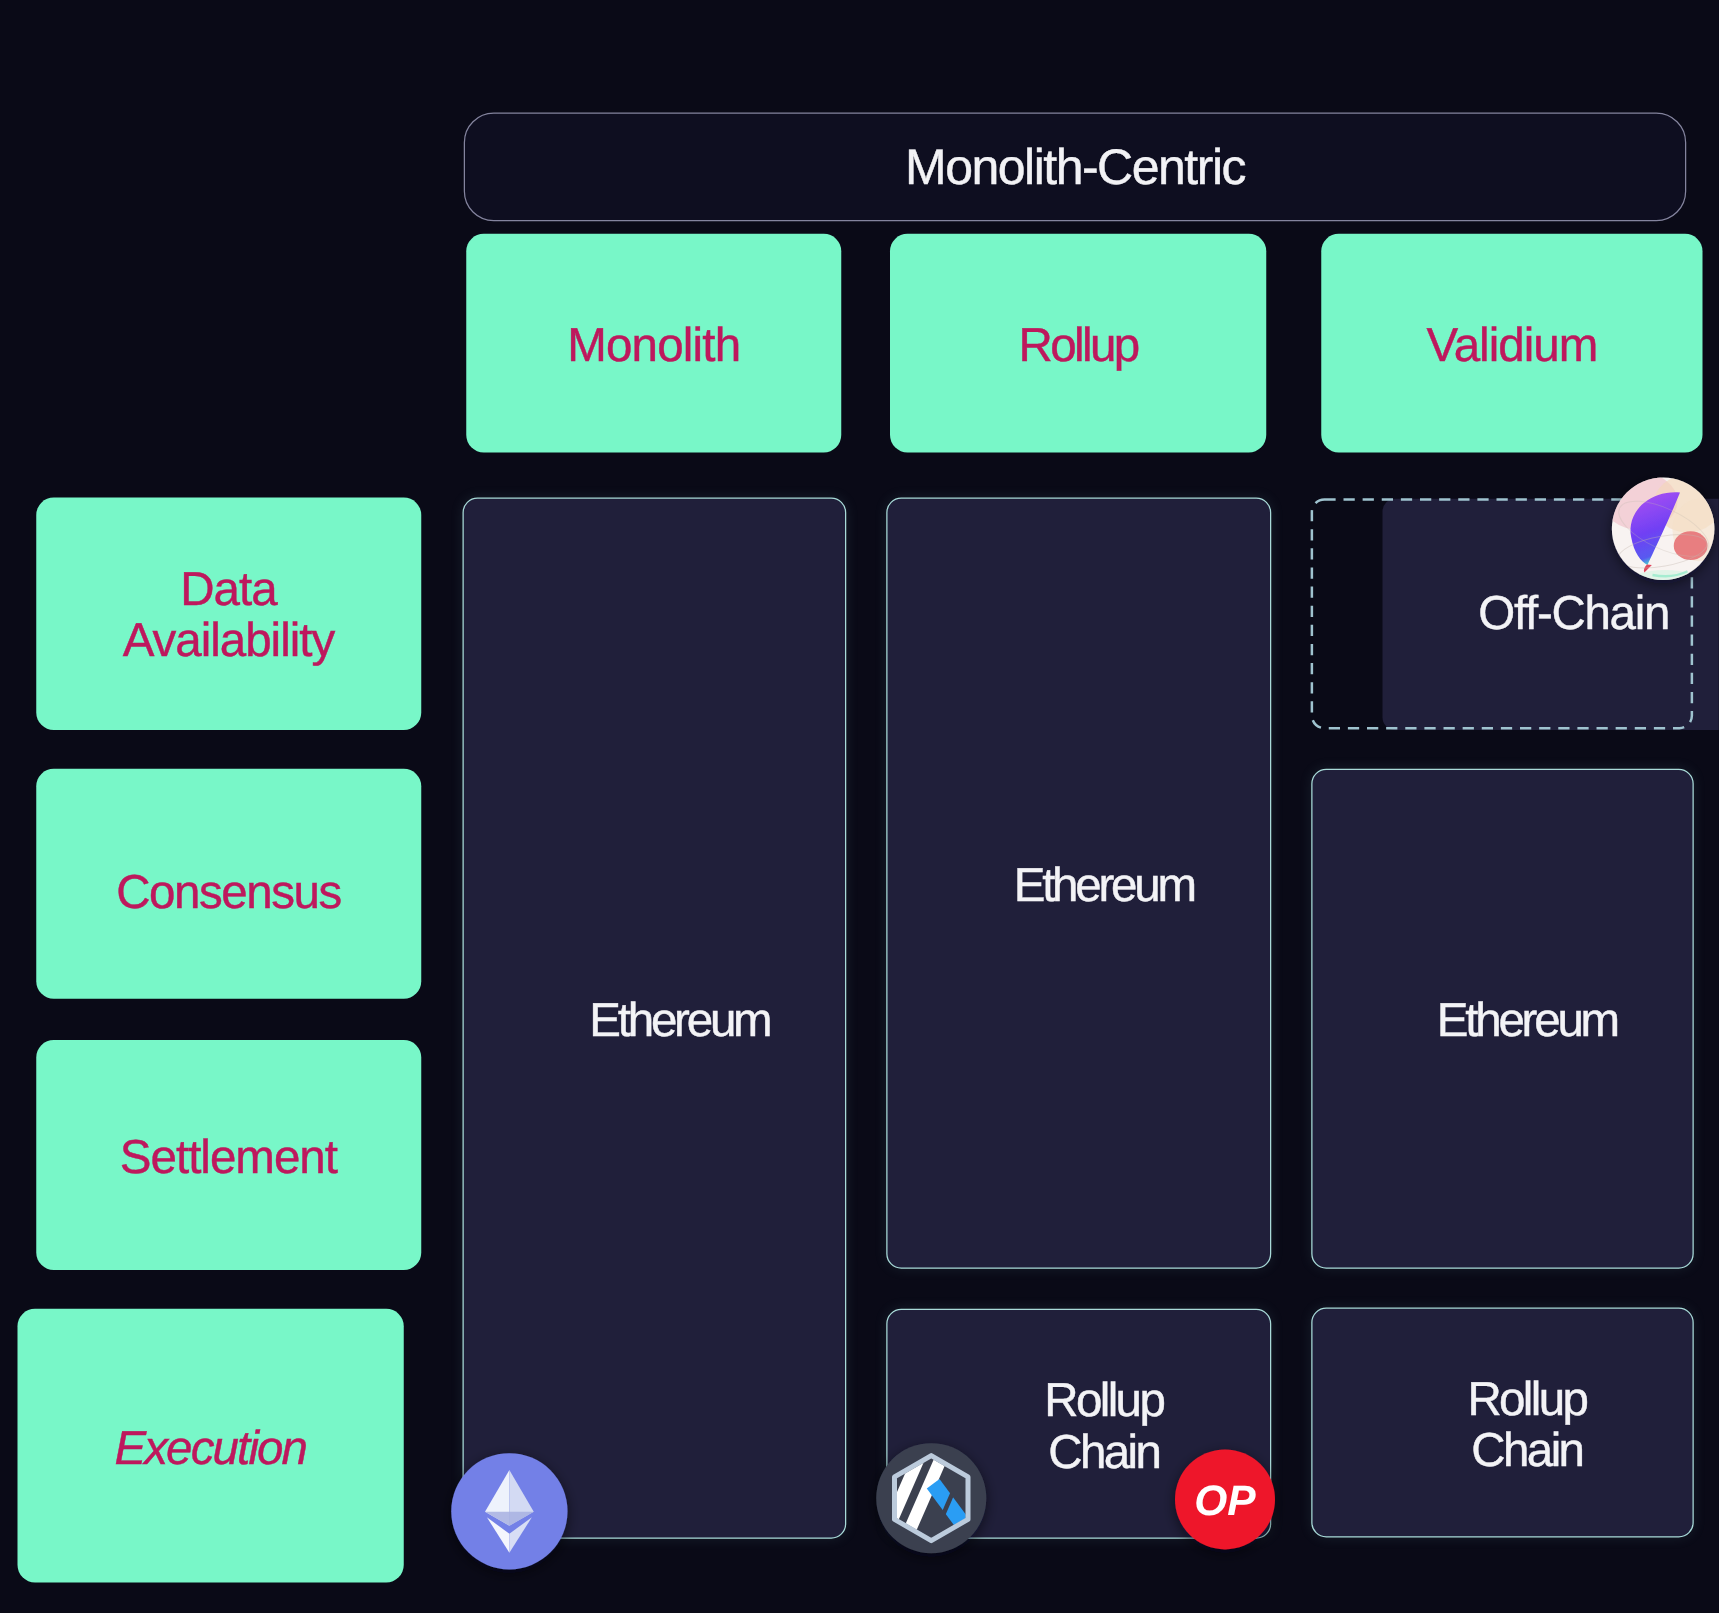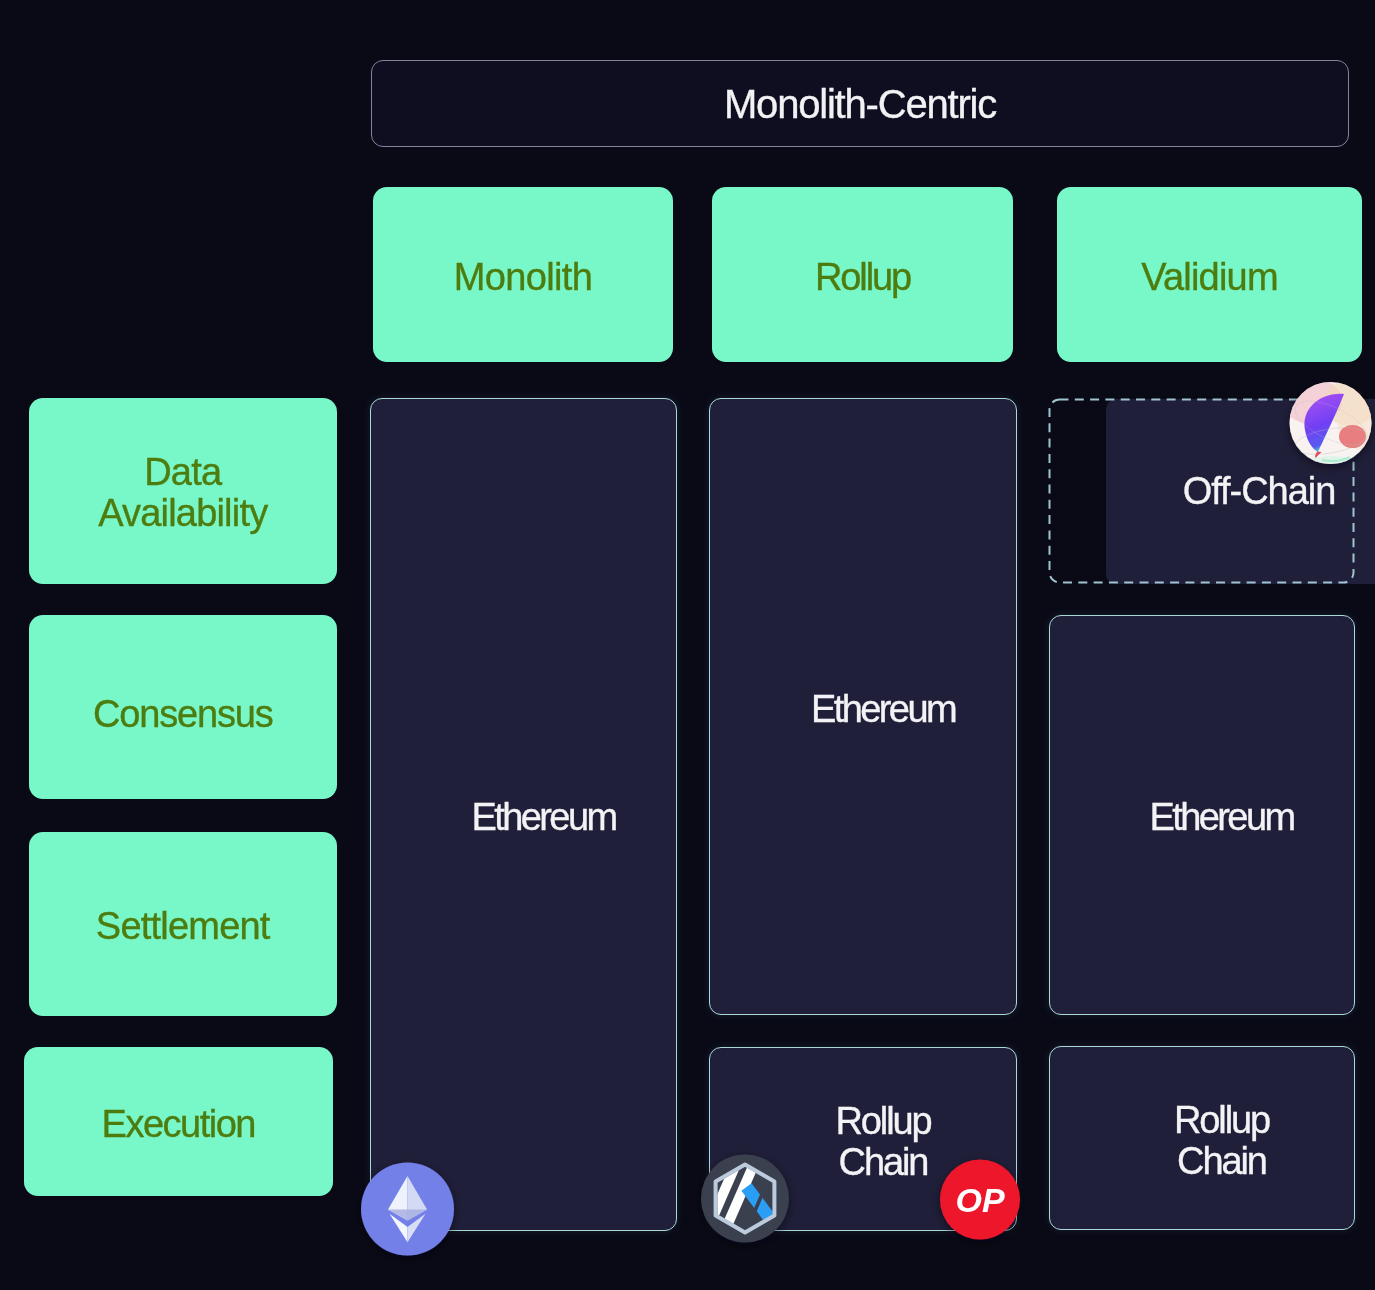--- a/index.html
+++ b/index.html
@@ -8,44 +8,44 @@
     background:#0a0a17;
     font-family:"Liberation Sans", sans-serif;
   }
   .abs{position:absolute;box-sizing:border-box;}
   .lbl{
     display:flex;align-items:center;justify-content:center;text-align:center;
     font-size:38px;line-height:41px;
     -webkit-text-stroke:0.35px currentColor;
   }
   .green{
-    background:#78f7c8;border-radius:14px;color:#4d7c0f;
+    background:#78f7c8;border-radius:14px;color:#be185d;
   }
   .dark{
     background:#201f3a;border:1.5px solid #a8dad8;border-radius:12px;color:#f3f3f6;
     box-shadow:0 0 10px rgba(140,210,205,0.10);
     padding-left:40px;
   }
   .title{
-    border:1.5px solid #84849e;border-radius:12px;color:#f2f2f5;background:#0e0e20;
+    border:1.5px solid #84849e;border-radius:24px;color:#f2f2f5;background:#0e0e20;margin-top:30px;
   }
 </style>
 </head>
 <body>
 
   <div class="abs lbl title" style="left:371px;top:60px;width:978px;height:87px;font-size:40px;letter-spacing:-1.2px;padding-top:2px;">Monolith-Centric</div>
 
   <div class="abs lbl green" style="left:373px;top:186.5px;width:300px;height:175.5px;letter-spacing:-0.63px;padding-top:6px;">Monolith</div>
   <div class="abs lbl green" style="left:712px;top:186.5px;width:301px;height:175.5px;letter-spacing:-2.08px;padding-top:6px;">Rollup</div>
   <div class="abs lbl green" style="left:1057px;top:186.5px;width:305px;height:175.5px;letter-spacing:-0.79px;padding-top:6px;">Validium</div>
 
   <div class="abs lbl green" style="left:28.5px;top:397.5px;width:308.5px;height:186px;letter-spacing:-0.8px;padding-top:5px;">Data<br>Availability</div>
   <div class="abs lbl green" style="left:28.5px;top:615px;width:308.5px;height:183.5px;letter-spacing:-1.17px;padding-top:15px;">Consensus</div>
   <div class="abs lbl green" style="left:28.5px;top:831.5px;width:308.5px;height:184px;letter-spacing:-0.79px;padding-top:6px;">Settlement</div>
-  <div class="abs lbl green" style="left:24px;top:1047px;width:308.5px;height:149px;letter-spacing:-1.5px;padding-top:6px;">Execution</div>
+  <div class="abs lbl green" style="left:14px;top:1047px;width:308.5px;height:219px;letter-spacing:-1.5px;padding-top:6px;font-style:italic;">Execution</div>
 
   <div class="abs lbl dark" style="left:370px;top:398px;width:307px;height:833px;letter-spacing:-2.58px;padding-top:6px;">Ethereum</div>
 
   <div class="abs lbl dark" style="left:709px;top:398px;width:308px;height:617px;letter-spacing:-2.58px;padding-top:6px;">Ethereum</div>
   <div class="abs lbl dark" style="left:709px;top:1047px;width:308px;height:183.5px;letter-spacing:-2.1px;padding-top:6px;">Rollup<br>Chain</div>
 
   <div class="abs lbl" style="left:1106px;top:398.5px;width:306px;height:185px;background:#201f3a;border-radius:10px;color:#f3f3f6;letter-spacing:-1.03px;">Off-Chain</div>
   <div class="abs lbl dark" style="left:1048.5px;top:614.5px;width:306px;height:400px;letter-spacing:-2.58px;padding-top:6px;">Ethereum</div>
   <div class="abs lbl dark" style="left:1048.5px;top:1046px;width:306px;height:184px;letter-spacing:-2.1px;padding-top:6px;">Rollup<br>Chain</div>
 

